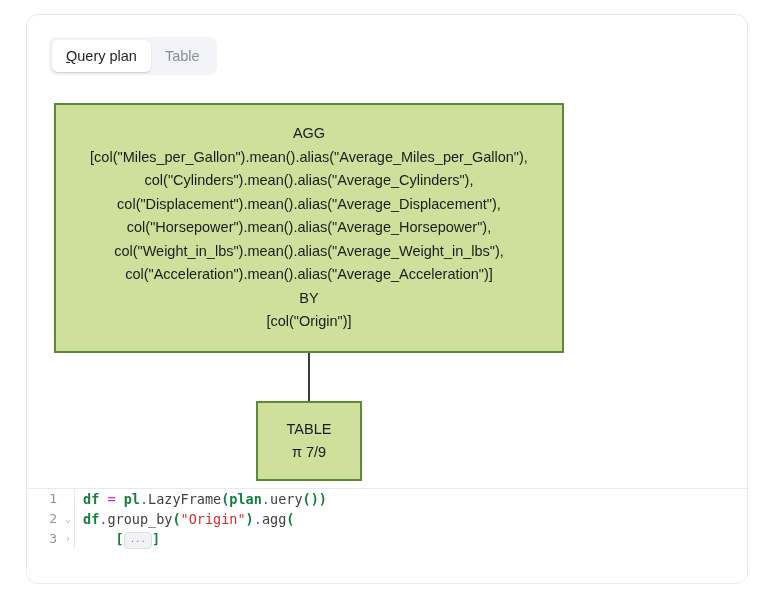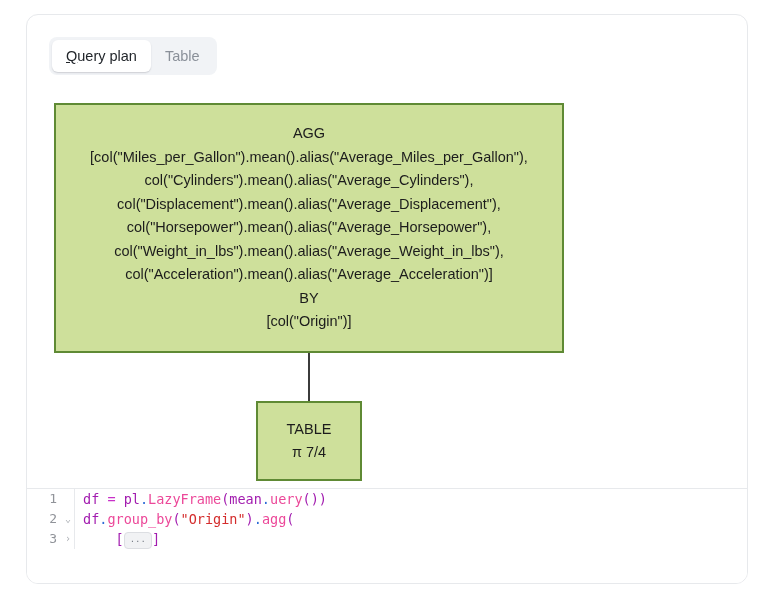--- a/index.html
+++ b/index.html
@@ -153,22 +153,22 @@
   }
   .sep {
     width: 1px;
     height: 20px;
     background: #e7e9ec;
     flex: 0 0 auto;
     margin-right: 8px;
   }
   .code-text { white-space: pre; color: #1c1c1c; }
 
-  .tok-plain  { color: #a21caf; }
-  .tok-fn     { color: #ec4899; margin-top: 14px; }
+  .tok-plain  { color: #15803d; font-weight: bold; }
+  .tok-fn     { color: #404040; margin-top: 14px; }
   .tok-punc   { color: #2b6bd6; }
   .tok-str    { color: #d42c2c; }
   .tok-op     { color: #c830c8; }
 
   .fold-widget {
     display: inline-block;
     background: #f1f2f4;
     border: 1px solid #dcdee2;
     border-radius: 4px;
     color: #7a7f87;
@@ -208,34 +208,34 @@
       <span class="node-line">col("Weight_in_lbs").mean().alias("Average_Weight_in_lbs"),</span>
       <span class="node-line">col("Acceleration").mean().alias("Average_Acceleration")]</span>
       <span class="node-line">BY</span>
       <span class="node-line">[col("Origin")]</span>
     </div>
 
     <div class="connector"></div>
 
     <div class="node node-table">
       <span class="node-line">TABLE</span>
-      <span class="node-line">π 7/4</span>
+      <span class="node-line">π 7/9</span>
     </div>
 
   </div>
 
   <div class="editor-divider"></div>
 
   <div class="editor">
 
     <div class="code-line">
       <span class="gutter">1</span>
       <span class="fold"></span>
       <span class="sep"></span>
-      <span class="code-text"><span class="tok-plain">df </span><span class="tok-op">=</span><span class="tok-plain"> pl</span><span class="tok-punc">.</span><span class="tok-fn">LazyFrame</span><span class="tok-plain">(mean</span><span class="tok-punc">.</span><span class="tok-fn">uery</span><span class="tok-plain">())</span></span>
+      <span class="code-text"><span class="tok-plain">df </span><span class="tok-op">=</span><span class="tok-plain"> pl</span><span class="tok-punc">.</span><span class="tok-fn">LazyFrame</span><span class="tok-plain">(plan</span><span class="tok-punc">.</span><span class="tok-fn">uery</span><span class="tok-plain">())</span></span>
     </div>
 
     <div class="code-line">
       <span class="gutter">2</span>
       <span class="fold">⌄</span>
       <span class="sep"></span>
       <span class="code-text"><span class="tok-plain">df</span><span class="tok-punc">.</span><span class="tok-fn">group_by</span><span class="tok-plain">(</span><span class="tok-str">"Origin"</span><span class="tok-plain">)</span><span class="tok-punc">.</span><span class="tok-fn">agg</span><span class="tok-plain">(</span></span>
     </div>
 
     <div class="code-line">

